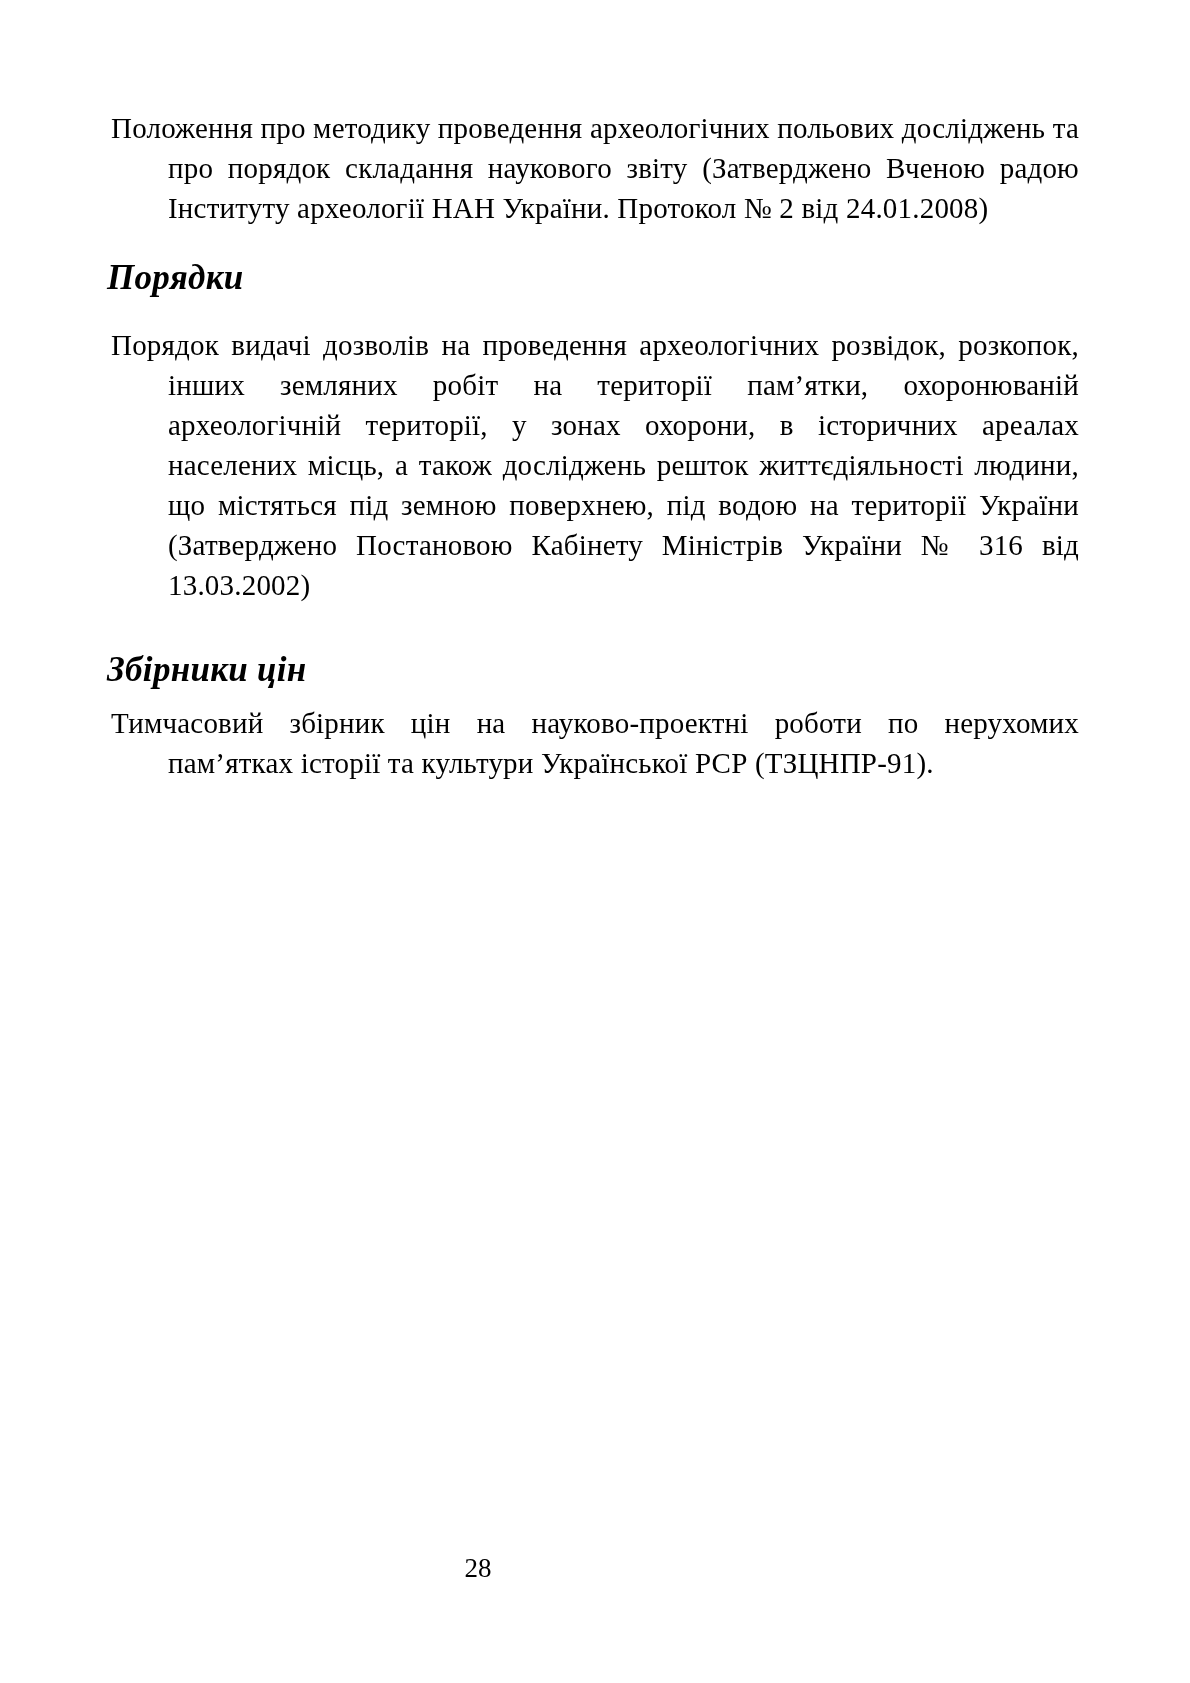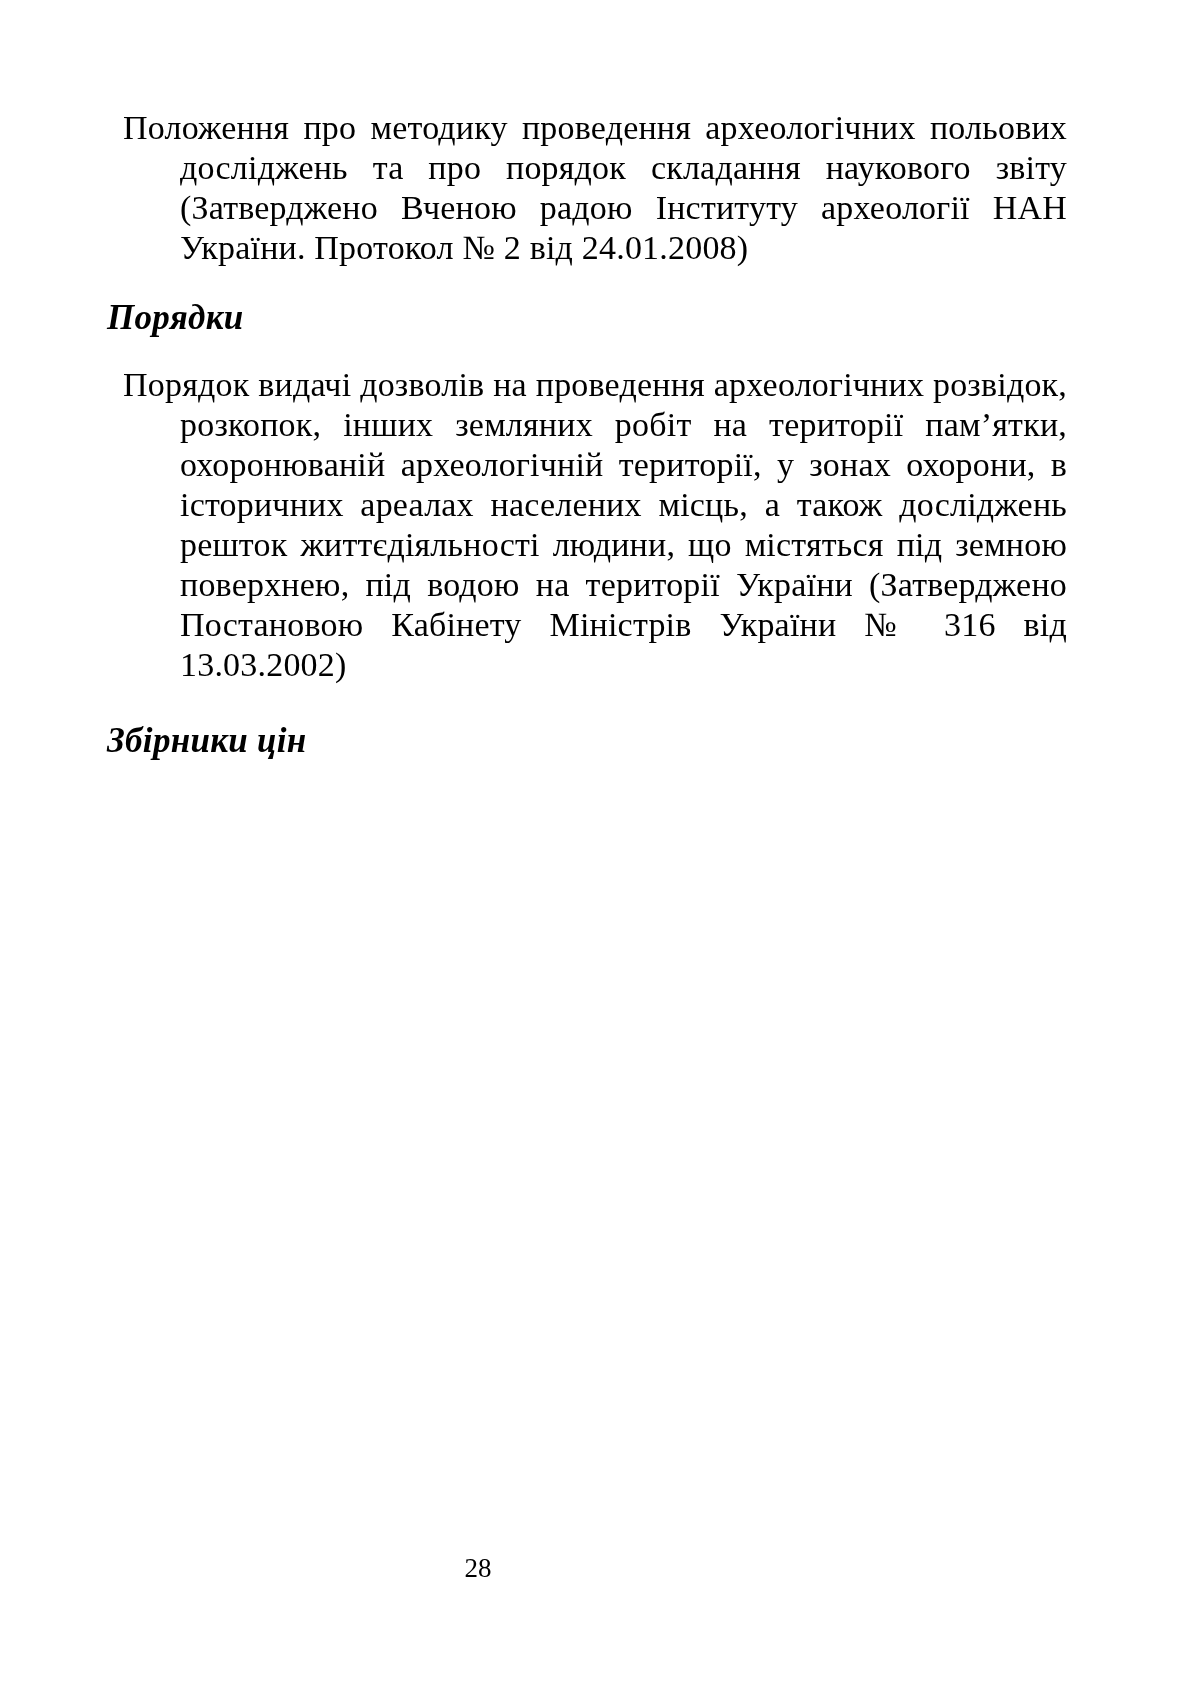--- a/index.html
+++ b/index.html
@@ -16,39 +16,39 @@
     font-family: "Liberation Serif", "DejaVu Serif", serif;
     overflow: hidden;
   }
   .content {
     position: absolute;
     left: 107px;
     top: 0;
     width: 976px;
   }
   .body-para {
-    margin: 16px;
-    font-size: 34px;
+    margin: 4px;
+    font-size: 29px;
     line-height: 40px;
     text-align: justify;
     padding-left: 57px;
     text-indent: -57px;
     letter-spacing: 0.2px;
   }
   .para-intro   { margin-top: 108px; }
   .section-heading {
     margin: 0;
     font-size: 35px;
     line-height: 40px;
     font-weight: bold;
     font-style: italic;
     letter-spacing: 0.3px;
   }
   .heading-1 { margin-top: 30px;  margin-bottom: 27px; }
-  .heading-2 { margin-top: 36px;  margin-bottom: 13px; }
+  .heading-2 { margin-top: 45px;  margin-bottom: 13px; }
   .page-number {
     position: absolute;
     left: 0;
     width: 956px;
     top: 1552px;
     text-align: center;
     font-size: 27px;
     line-height: 32px;
   }
 </style>
@@ -59,17 +59,18 @@
   <div class="content">
 
     <p class="body-para para-intro">Положення про методику проведення археологічних польових досліджень та про порядок складання наукового звіту (Затверджено Вченою радою Інституту археології НАН України. Протокол № 2 від 24.01.2008)</p>
 
     <h2 class="section-heading heading-1">Порядки</h2>
 
     <p class="body-para">Порядок видачі дозволів на проведення археологічних розвідок, розкопок, інших земляних робіт на території пам’ятки, охоронюваній археологічній території, у зонах охорони, в історичних ареалах населених місць, а також досліджень решток життєдіяльності людини, що містяться під земною поверхнею, під водою на території України (Затверджено Постановою Кабінету Міністрів України № 316 від 13.03.2002)</p>
 
     <h2 class="section-heading heading-2">Збірники цін</h2>
 
+    <p class="body-para">Тимчасовий збірник цін на науково-проектні роботи по нерухомих пам’ятках історії та культури Української РСР (ТЗЦНПР-91).</p>
 
   </div>
 
   <div class="page-number">28</div>
 </div>
 
 </body></html>

